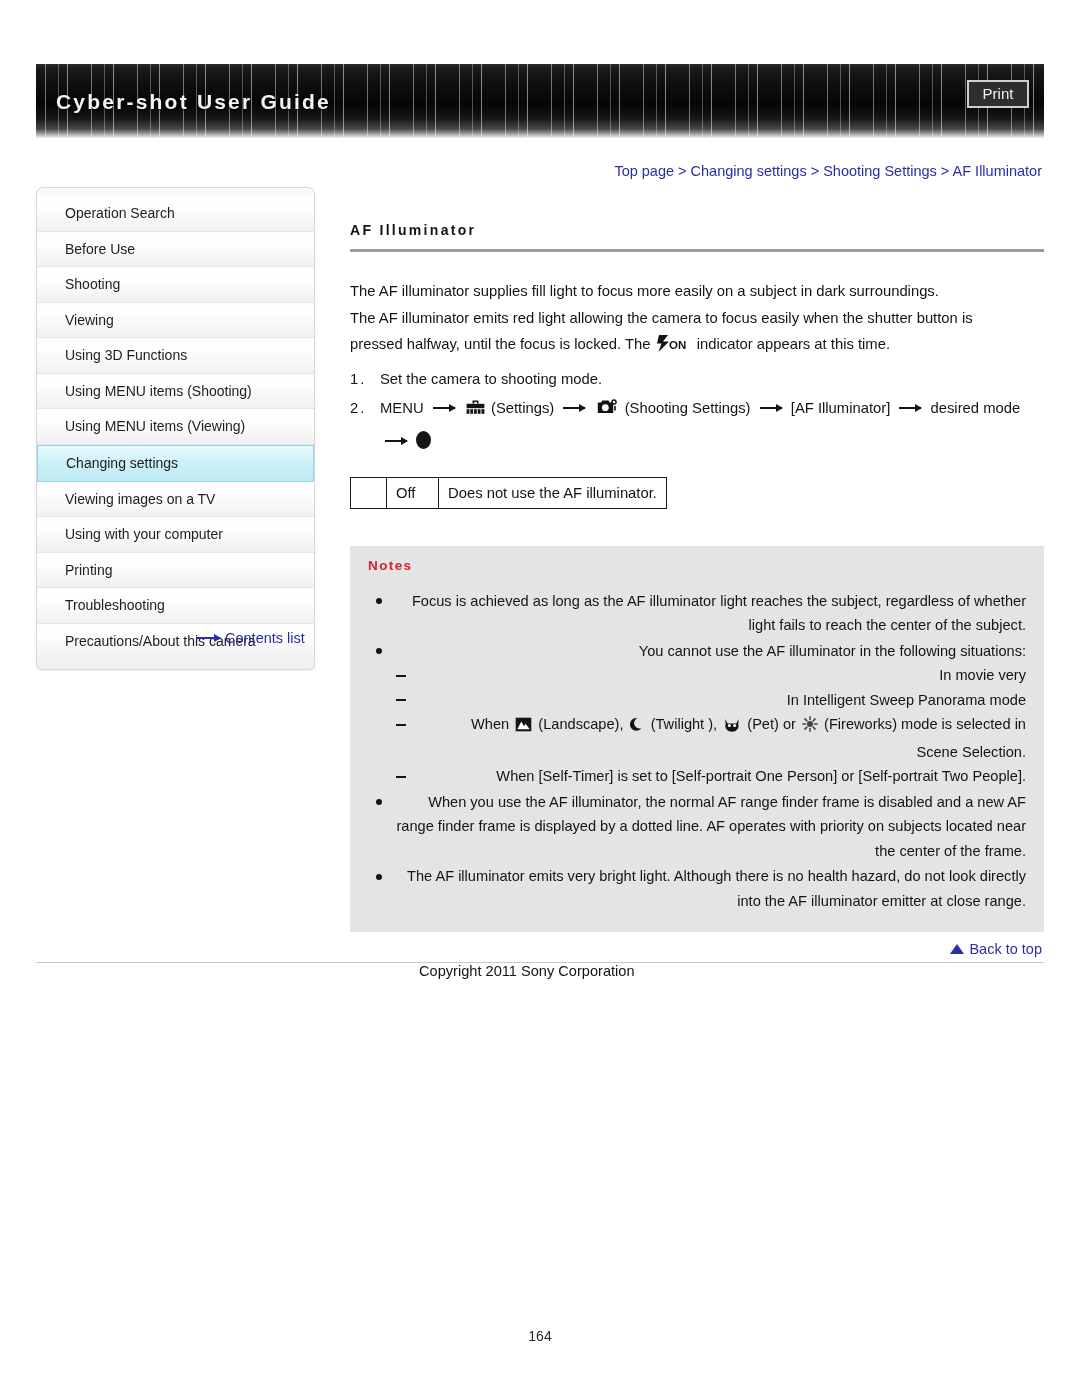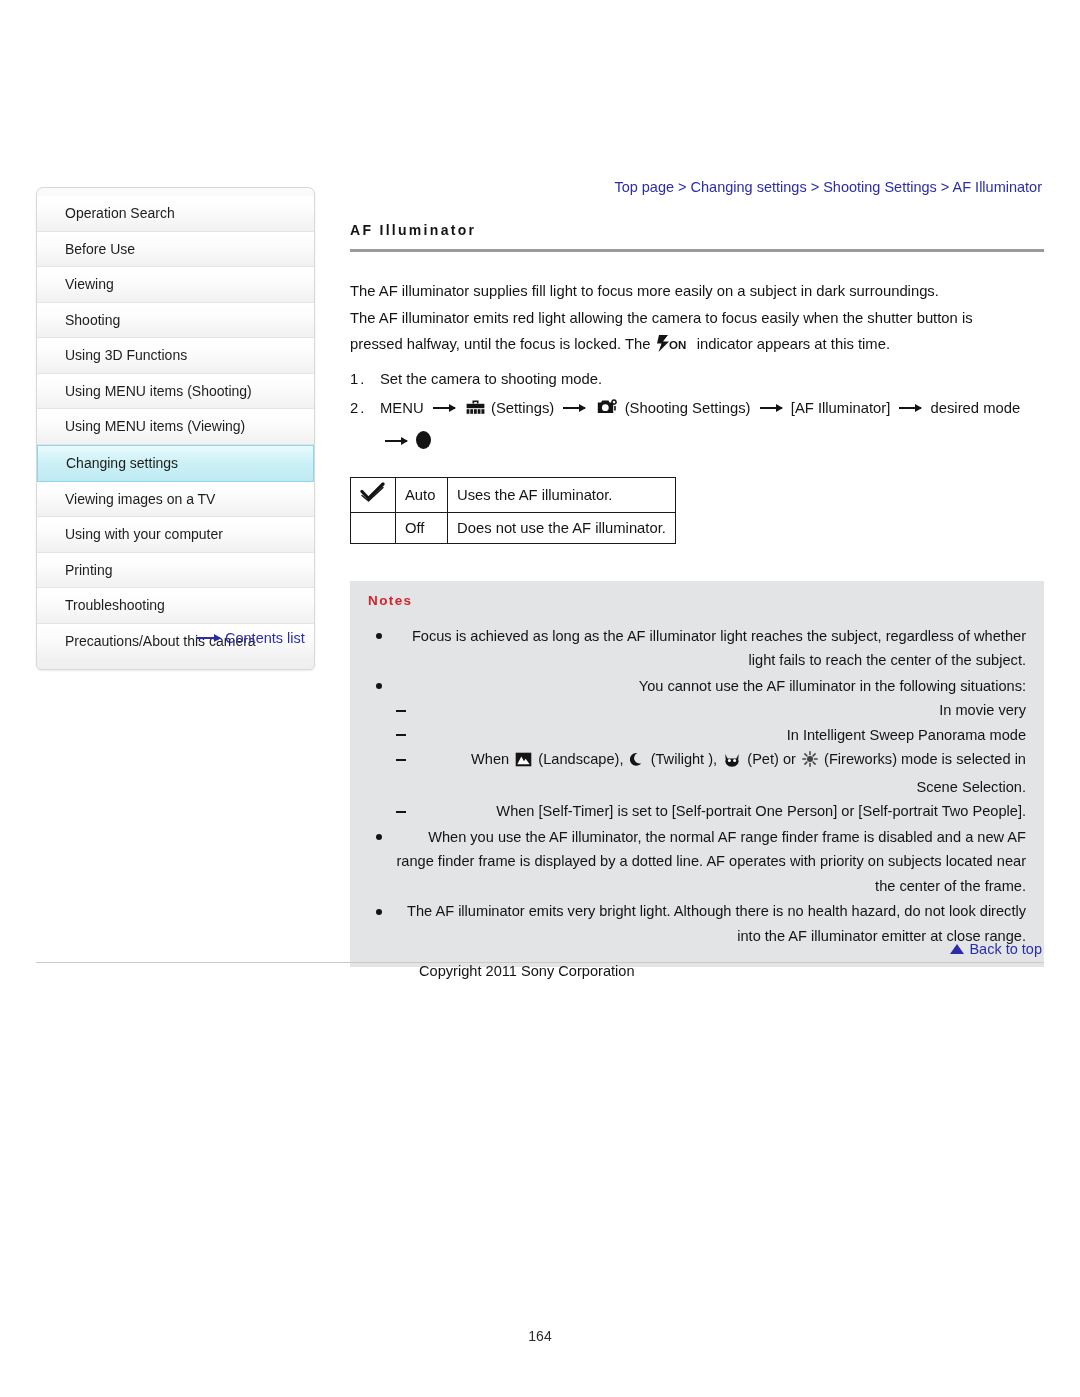--- a/index.html
+++ b/index.html
@@ -62,21 +62,21 @@
     background: #2e2e2e;
     color: #f2f2f2;
     font-size: 15px;
     line-height: 24px;
     text-align: center;
     cursor: pointer;
   }
 
   
   .breadcrumb {
-    position: absolute; right: 38px; top: 179px;
+    position: absolute; right: 38px; top: 163px;
     font-size: 14.5px;
     color: #2c2ca8;
     white-space: nowrap;
   }
 
   
   .sidebar {
     position: absolute; left: 36px; top: 187px;
     width: 279px;
     background: linear-gradient(to bottom, #fafafa, #f0f0f0);
@@ -283,30 +283,37 @@
     position: absolute; left: 0; top: 1328px;
     width: 1080px; text-align: center;
     font-size: 14px; color: #2a2a2a;
   }
 </style>
 </head>
 <body>
 
 <div class="page">
 
+  <div class="header-wrap">
+    <div class="header-bar">
+      <div class="stripes"></div>
+      <div class="header-title">Cyber-shot User Guide</div>
+      <div class="print-button">Print</div>
+    </div>
+  </div>
 
   <div class="breadcrumb">
     <span>Top page &gt; Changing settings &gt; Shooting Settings &gt; AF Illuminator</span>
   </div>
 
   <div class="sidebar">
     <div class="nav-item"><span>Operation Search</span></div>
     <div class="nav-item"><span>Before Use</span></div>
+    <div class="nav-item"><span>Shooting</span></div>
     <div class="nav-item"><span>Viewing</span></div>
-    <div class="nav-item"><span>Shooting</span></div>
     <div class="nav-item"><span>Using 3D Functions</span></div>
     <div class="nav-item"><span>Using MENU items (Shooting)</span></div>
     <div class="nav-item"><span>Using MENU items (Viewing)</span></div>
     <div class="nav-item active"><span>Changing settings</span></div>
     <div class="nav-item"><span>Viewing images on a TV</span></div>
     <div class="nav-item"><span>Using with your computer</span></div>
     <div class="nav-item"><span>Printing</span></div>
     <div class="nav-item"><span>Troubleshooting</span></div>
     <div class="nav-item"><span>Precautions/About this camera</span></div>
   </div>
@@ -373,32 +380,20 @@
         </div>
       </div>
       <div class="step-cont">
         <span class="arrow-in"></span>
         <span class="dot-icon"></span>
       </div>
     </div>
 
     <table class="opt-table">
       <tbody>
-        <tr>
-          <td class="col-check">
-            <span>
-              <svg width="26" height="20" viewBox="0 0 26 20">
-                <path d="M2 9.5 L8.5 16.5 L23 2" stroke="#141414" stroke-width="3.2" fill="none" stroke-linecap="round" stroke-linejoin="round"></path>
-                <path d="M2 13.5 L8.5 19 L23 5.5" stroke="#141414" stroke-width="1.4" fill="none" stroke-linecap="round" stroke-linejoin="round"></path>
-              </svg>
-            </span>
-          </td>
-          <td class="col-name">Auto</td>
-          <td>Uses the AF illuminator.</td>
-        </tr>
         <tr>
           <td class="col-check"></td>
           <td class="col-name">Off</td>
           <td>Does not use the AF illuminator.</td>
         </tr>
       </tbody>
     </table>
 
     <div class="notes">
       <div class="notes-title">Notes</div>

